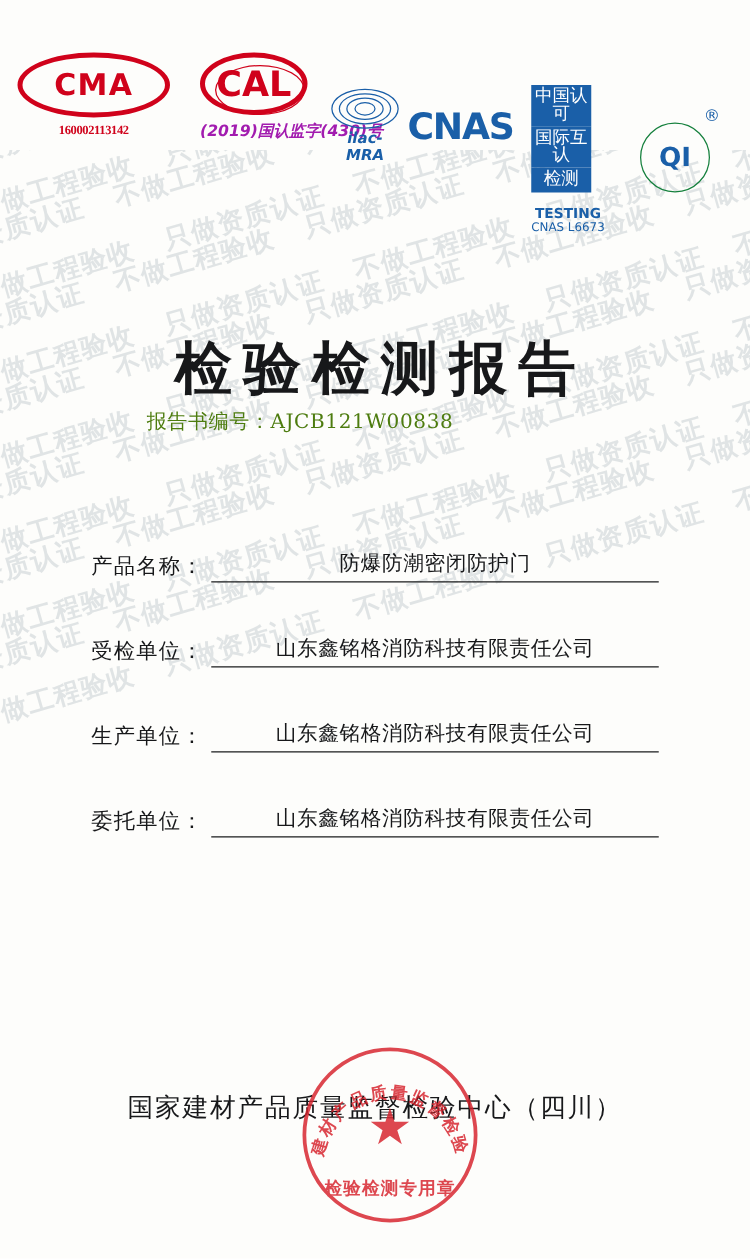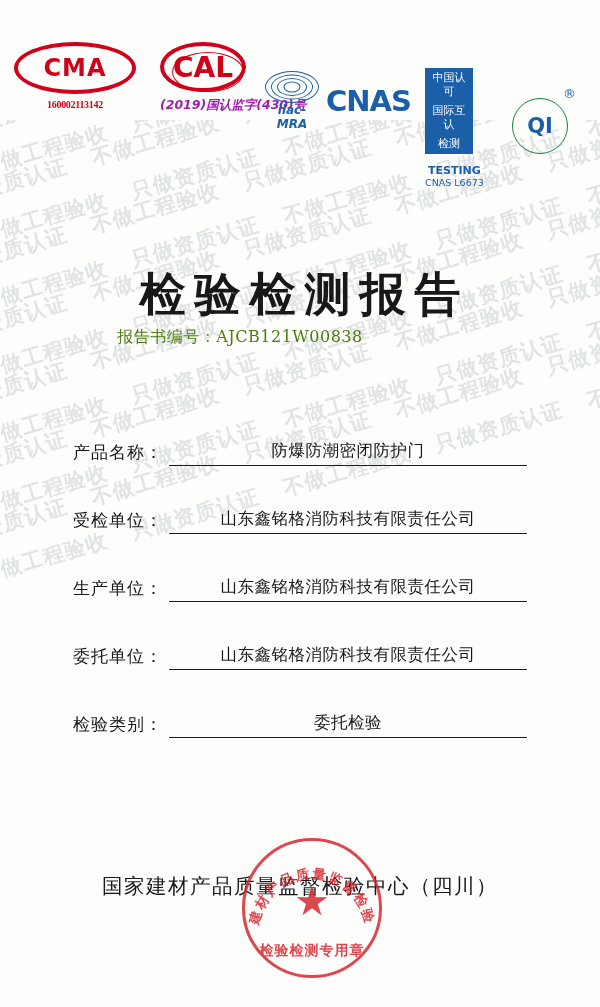--- a/index.html
+++ b/index.html
@@ -154,21 +154,21 @@
     line-height: 1;
   }
 
   
   .logo-cnca { left: 425px; top: 34px; }
   .cnca-block {
     width: 48px;
     background: #1a5fa8;
     color: #fff;
     font-family: "DejaVu Sans", sans-serif;
-    font-size: 11px;
+    font-size: 14px;
     line-height: 13.5px;
     padding: 3px 3px;
     text-align: center;
     box-sizing: border-box;
   }
   .cnca-en {
     font-family: "DejaVu Sans", sans-serif;
     font-size: 11px;
     font-weight: bold;
     color: #1a5fa8;
@@ -481,24 +481,20 @@
           <div class="field-value">山东鑫铭格消防科技有限责任公司</div>
         </div>
         <div class="field-row">
           <div class="field-label">生产单位：</div>
           <div class="field-value">山东鑫铭格消防科技有限责任公司</div>
         </div>
         <div class="field-row">
           <div class="field-label">委托单位：</div>
           <div class="field-value">山东鑫铭格消防科技有限责任公司</div>
         </div>
-        <div class="field-row">
-          <div class="field-label">检验类别：</div>
-          <div class="field-value">委托检验</div>
-        </div>
       </div>
 
     <div class="footer-line">国家建材产品质量监督检验中心（四川）</div>
 
   </div>
 
   <div class="seal">
     <div class="seal-ring"></div>
     <svg class="seal-arc" viewBox="0 0 140 140">
       <defs>

